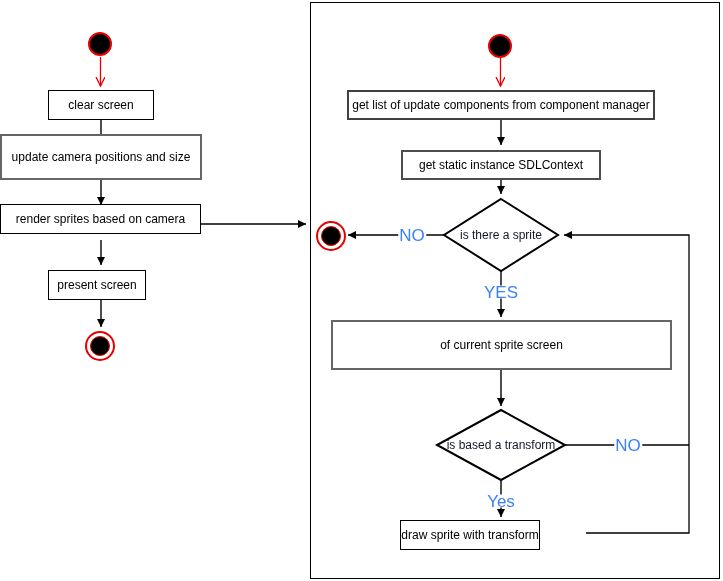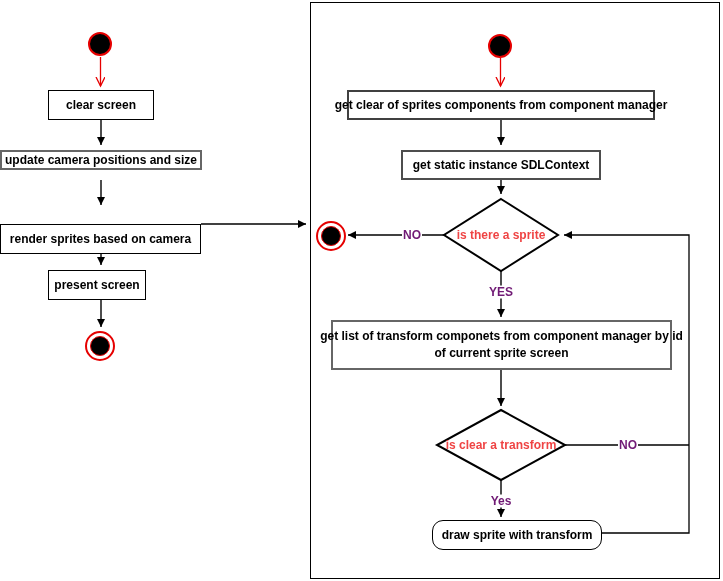--- a/index.html
+++ b/index.html
@@ -1,18 +1,18 @@
 <!DOCTYPE html>
 <html><head>
 <meta charset="utf-8">
 <style>
   html,body{margin:0;padding:0;background:#fff;}
   .canvas{
     position:relative;width:723px;height:581px;background:#ffffff;
-    font-family:"Liberation Sans",sans-serif;color:#000;overflow:hidden;font-weight:bold;
+    font-family:"Liberation Sans",sans-serif;color:#000;overflow:hidden;
   }
   .frame{
     position:absolute;left:310px;top:2px;width:410px;height:577px;
     border:1px solid #000;box-sizing:border-box;background:transparent;
   }
   svg.layer{position:absolute;left:0;top:0;z-index:2;}
   .box{
     position:absolute;box-sizing:border-box;background:#fff;z-index:3;
     display:flex;flex-direction:column;align-items:center;justify-content:center;
     font-size:12px;line-height:14px;text-align:center;white-space:nowrap;
@@ -29,25 +29,25 @@
     position:absolute;width:30px;height:30px;border-radius:50%;
     border:2px solid #e60000;box-sizing:border-box;background:#fff;z-index:3;
     display:flex;align-items:center;justify-content:center;
   }
   .node-end .dot{
     width:18px;height:18px;border-radius:50%;background:#000;
     border:1.5px solid #e60000;box-sizing:content-box;
   }
   .dlabel{
     position:absolute;z-index:4;transform:translate(-50%,-50%);
-    background:#fff;font-size:12px;color:#701a75;padding:0 1px;line-height:13px;
+    background:#fff;font-size:17px;color:#3b82f6;padding:0 1px;line-height:13px;
   }
   .dtext{
     position:absolute;z-index:4;transform:translate(-50%,-50%);
-    font-size:12px;white-space:nowrap;color:#ef4444;
+    font-size:12px;white-space:nowrap;color:#0f172a;
   }
   .l2{line-height:17px;}
 </style>
 </head>
 <body>
 
 <div class="canvas">
 
   <div class="frame"></div>
 
@@ -81,64 +81,63 @@
     <polygon points="501,199 558,235 501,271 444,235" fill="#fff" stroke="#000" stroke-width="2"></polygon>
     <polygon points="501,410 565,445 501,480 437,445" fill="#fff" stroke="#000" stroke-width="2"></polygon>
   </svg>
 
   <div class="node-start" style="left:88px;top:32px;"></div>
 
   <div class="box b-black" style="left:48px;top:90px;width:106px;height:30px;">
     <span>clear screen</span>
   </div>
 
-  <div class="box b-gray" style="left:0px;top:150px;width:202px;height:20px;">
+  <div class="box b-gray" style="left:0px;top:134px;width:202px;height:46px;">
     <span>update camera positions and size</span>
   </div>
 
-  <div class="box b-black" style="left:0px;top:224px;width:201px;height:30px;">
+  <div class="box b-black" style="left:0px;top:204px;width:201px;height:30px;">
     <span>render sprites based on camera</span>
   </div>
 
   <div class="box b-black" style="left:48px;top:270px;width:98px;height:30px;">
     <span>present screen</span>
   </div>
 
   <div class="node-end" style="left:85px;top:331px;">
     <div class="dot"></div>
   </div>
 
   <div class="node-start" style="left:488px;top:34px;"></div>
 
   <div class="box b-dark" style="left:347px;top:90px;width:308px;height:30px;">
-    <span>get clear of sprites components from component manager</span>
+    <span>get list of update components from component manager</span>
   </div>
 
   <div class="box b-mid" style="left:401px;top:150px;width:200px;height:30px;">
     <span>get static instance SDLContext</span>
   </div>
 
   <div class="dtext" style="left:501px;top:235px;">is there a sprite</div>
 
   <div class="node-end" style="left:316px;top:221px;">
     <div class="dot"></div>
   </div>
 
   <div class="dlabel" style="left:412px;top:235px;">NO</div>
 
   <div class="dlabel" style="left:501px;top:292px;">YES</div>
 
   <div class="box b-gray l2" style="left:331px;top:320px;width:341px;height:50px;">
-    <span>get list of transform componets from component manager by id</span>
     <span>of current sprite screen</span>
   </div>
 
-  <div class="dtext" style="left:501px;top:445px;">is clear a transform</div>
+  <div class="dtext" style="left:501px;top:445px;">is based a transform</div>
 
   <div class="dlabel" style="left:628px;top:445px;">NO</div>
 
   <div class="dlabel" style="left:501px;top:501px;">Yes</div>
 
-  <div class="box b-black" style="left:432px;top:520px;width:170px;height:30px;border-radius:11px;">
+  <div class="box b-black" style="left:400px;top:520px;width:140px;height:30px;">
     <span>draw sprite with transform</span>
   </div>
 
 </div>
 
 </body></html>

